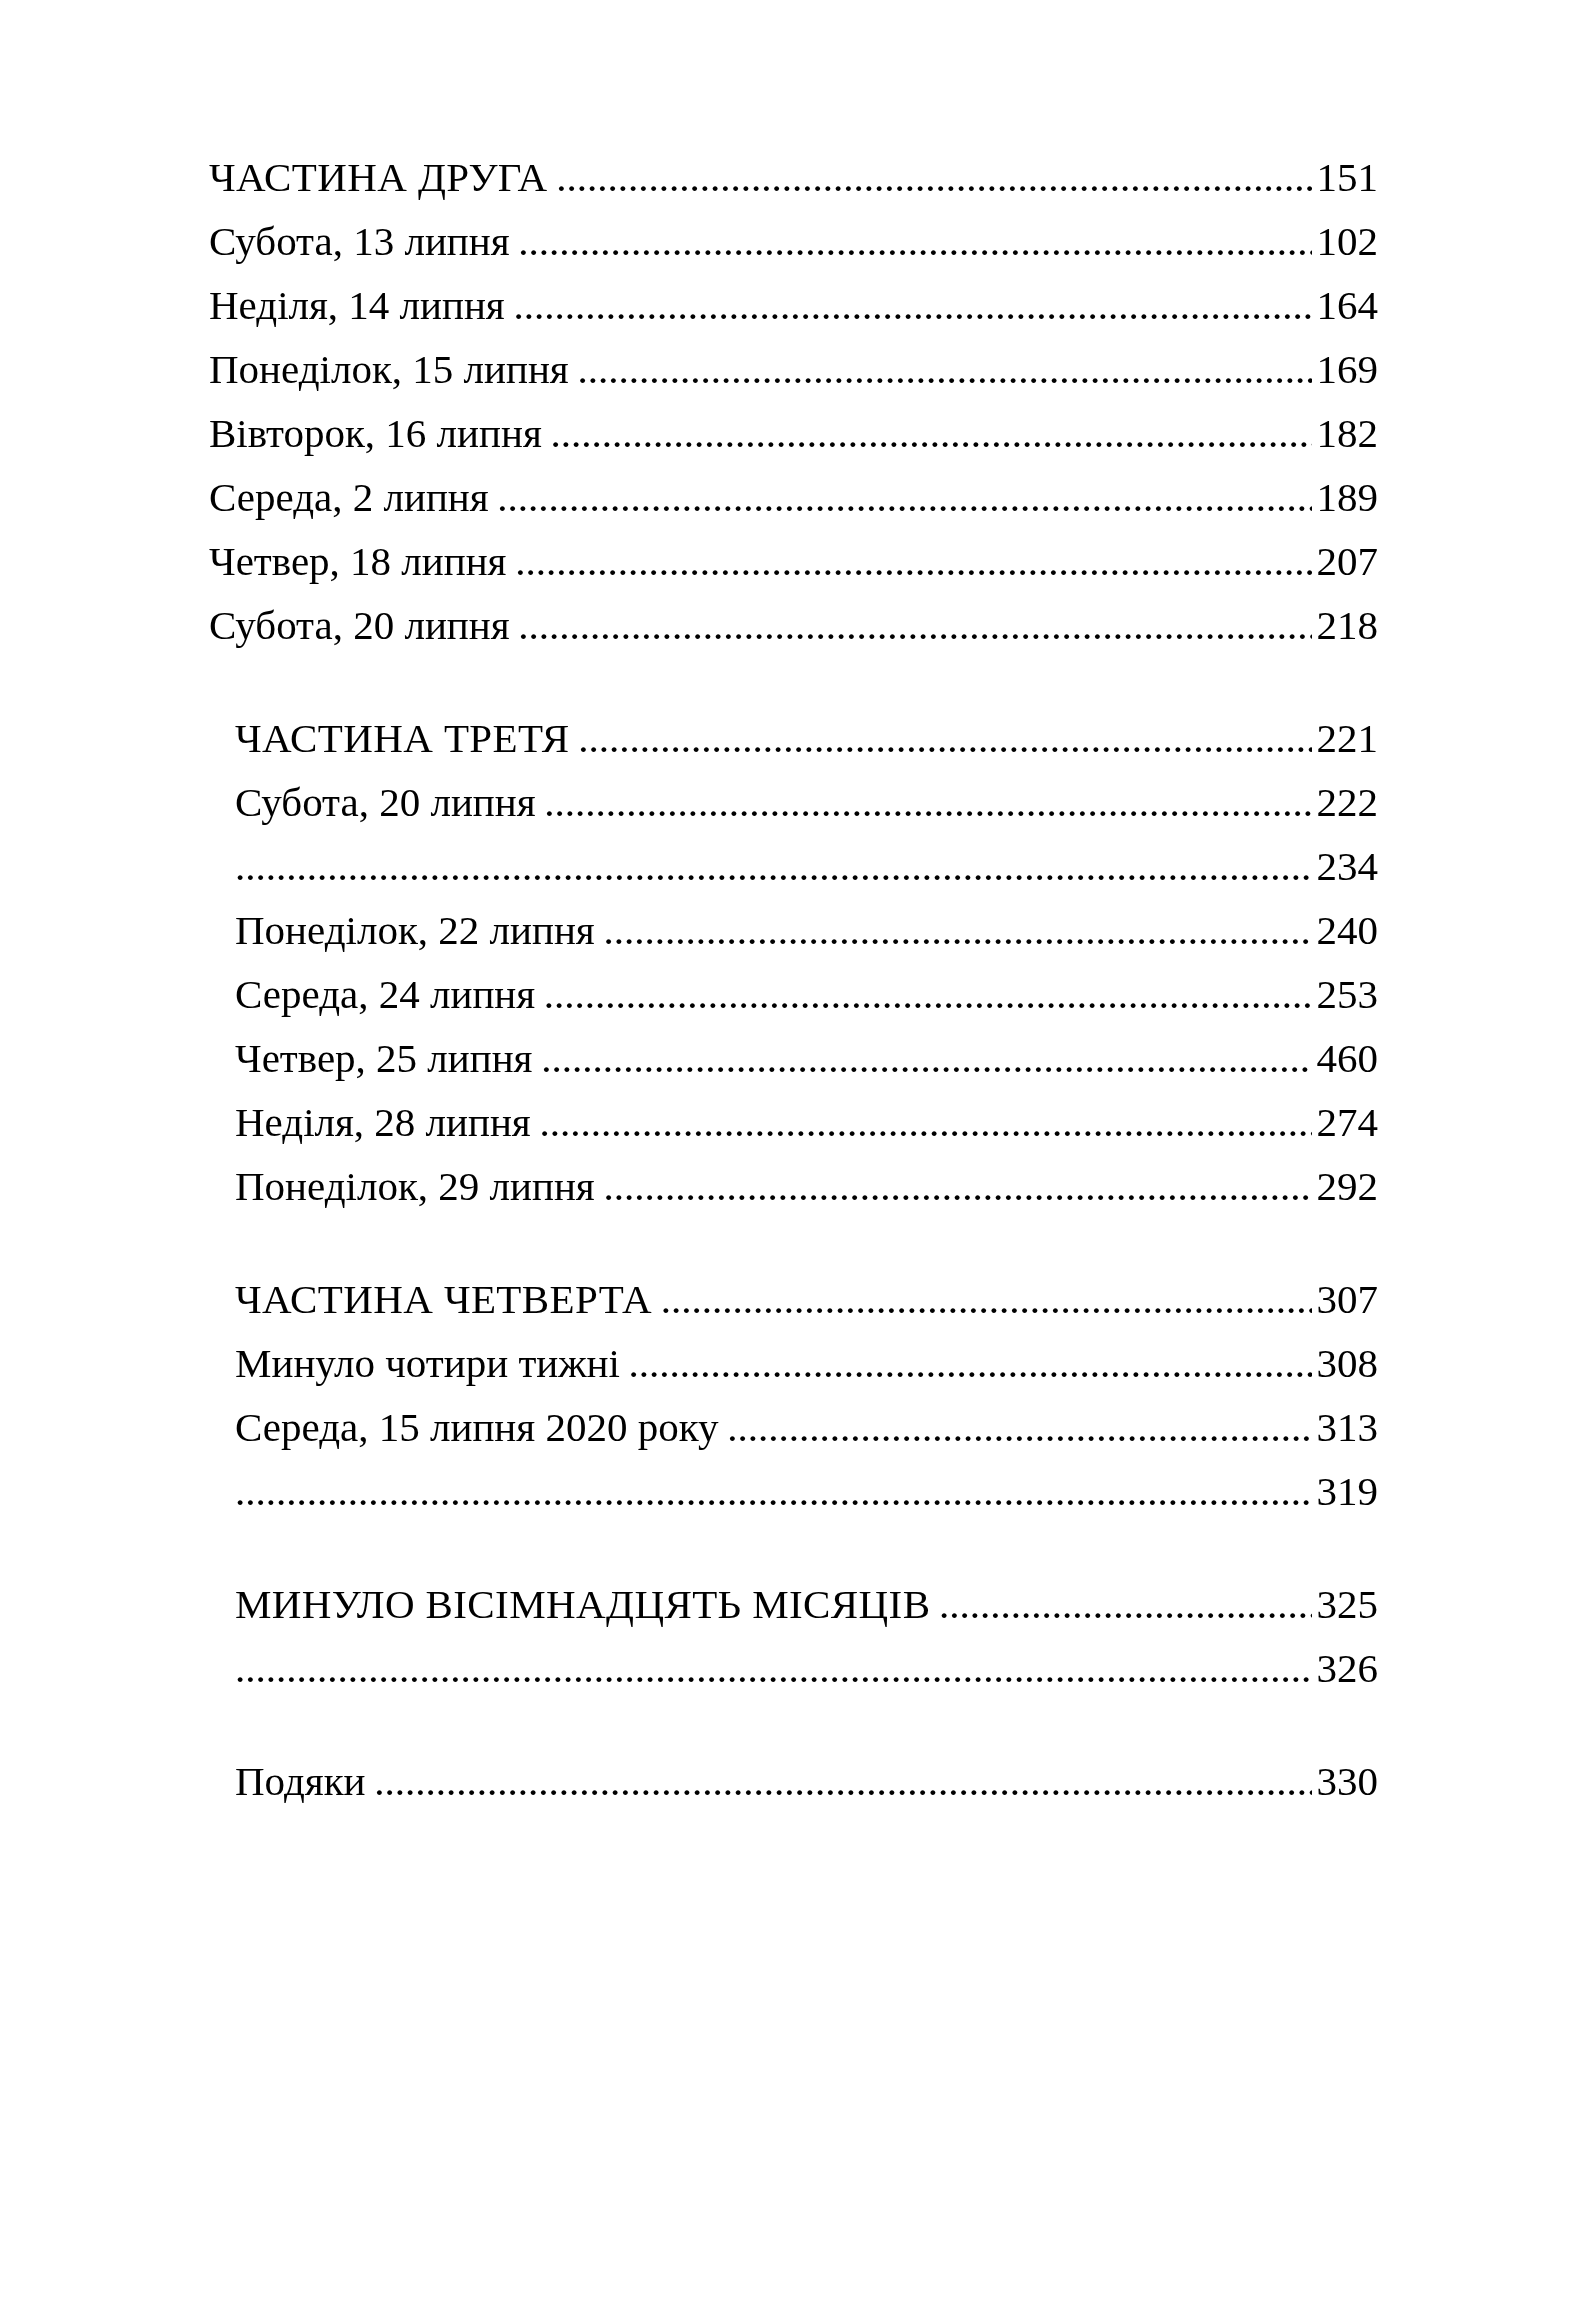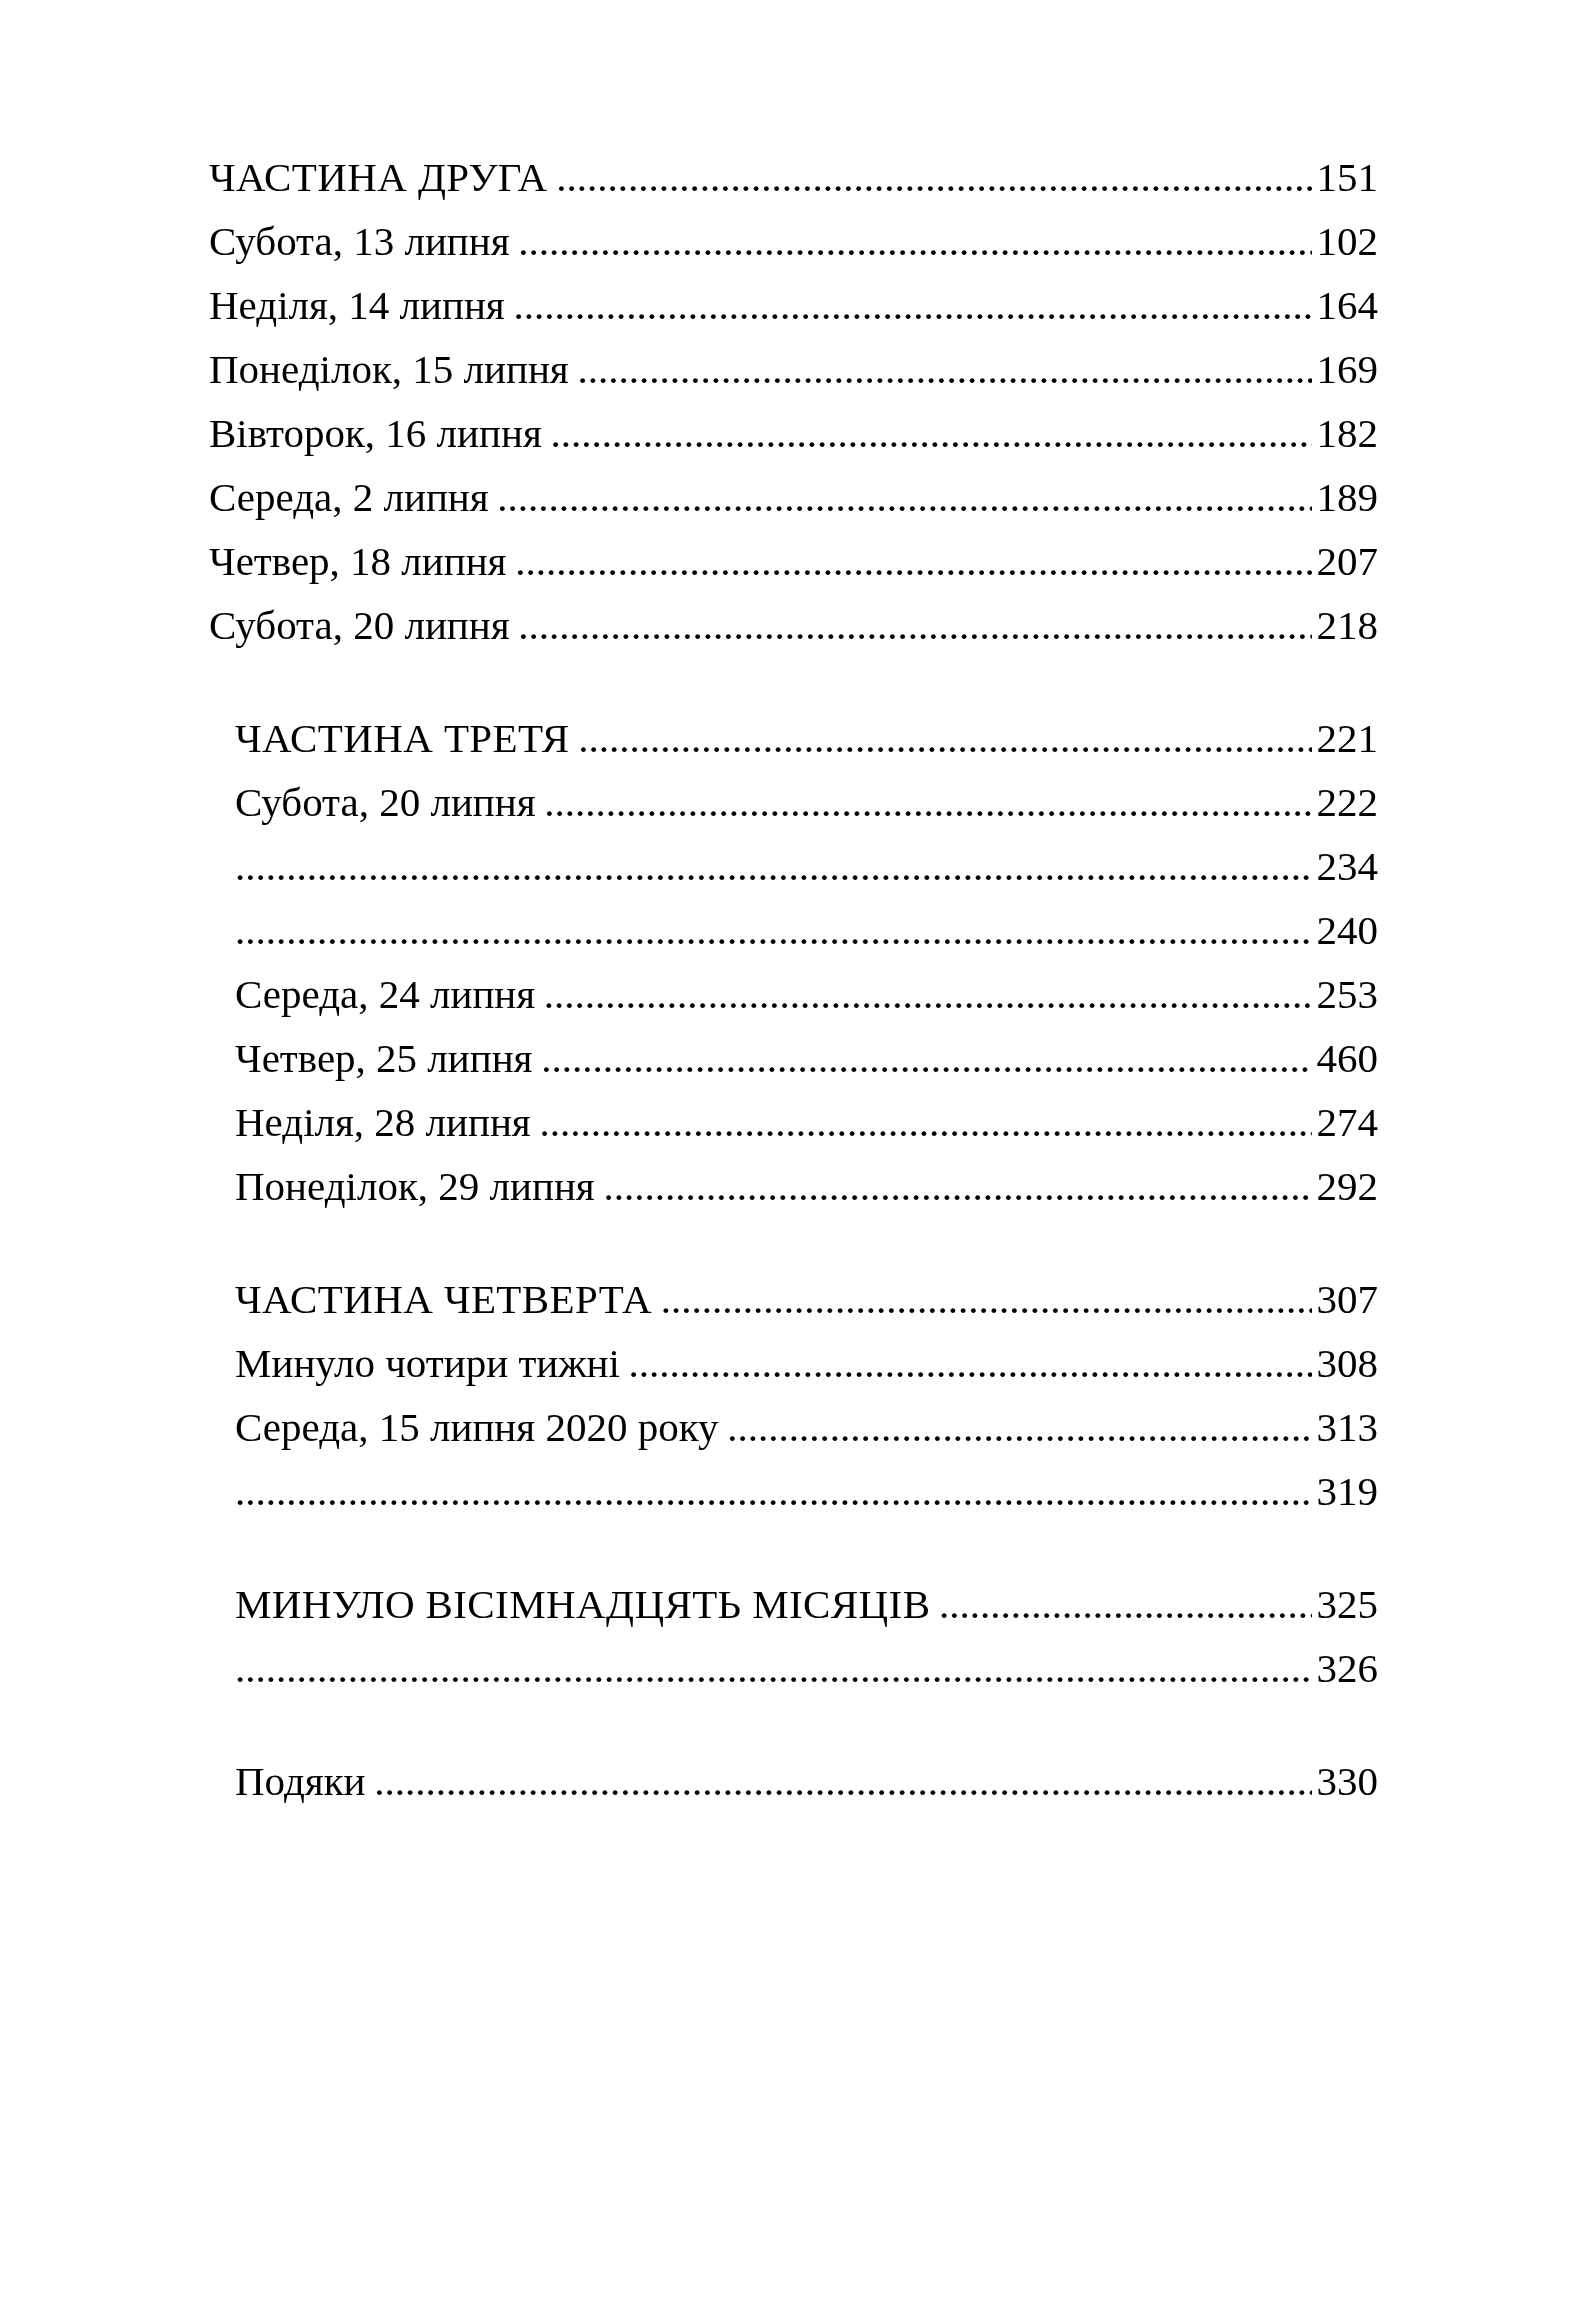--- a/index.html
+++ b/index.html
@@ -111,20 +111,21 @@
         <div class="toc-row chapter">
           <span class="toc-title">Субота, 20 липня</span>
           <span class="toc-dots" aria-hidden="true">................................................................................................................................................................</span>
           <span class="toc-page-num">222</span>
         </div>
         <div class="toc-row chapter">
           <span class="toc-dots" aria-hidden="true">................................................................................................................................................................</span>
           <span class="toc-page-num">234</span>
         </div>
         <div class="toc-row chapter">
+          <span class="toc-title">Понеділок, 22 липня</span>
           <span class="toc-dots" aria-hidden="true">................................................................................................................................................................</span>
           <span class="toc-page-num">240</span>
         </div>
         <div class="toc-row chapter">
           <span class="toc-title">Середа, 24 липня</span>
           <span class="toc-dots" aria-hidden="true">................................................................................................................................................................</span>
           <span class="toc-page-num">253</span>
         </div>
         <div class="toc-row chapter">
           <span class="toc-title">Четвер, 25 липня</span>

